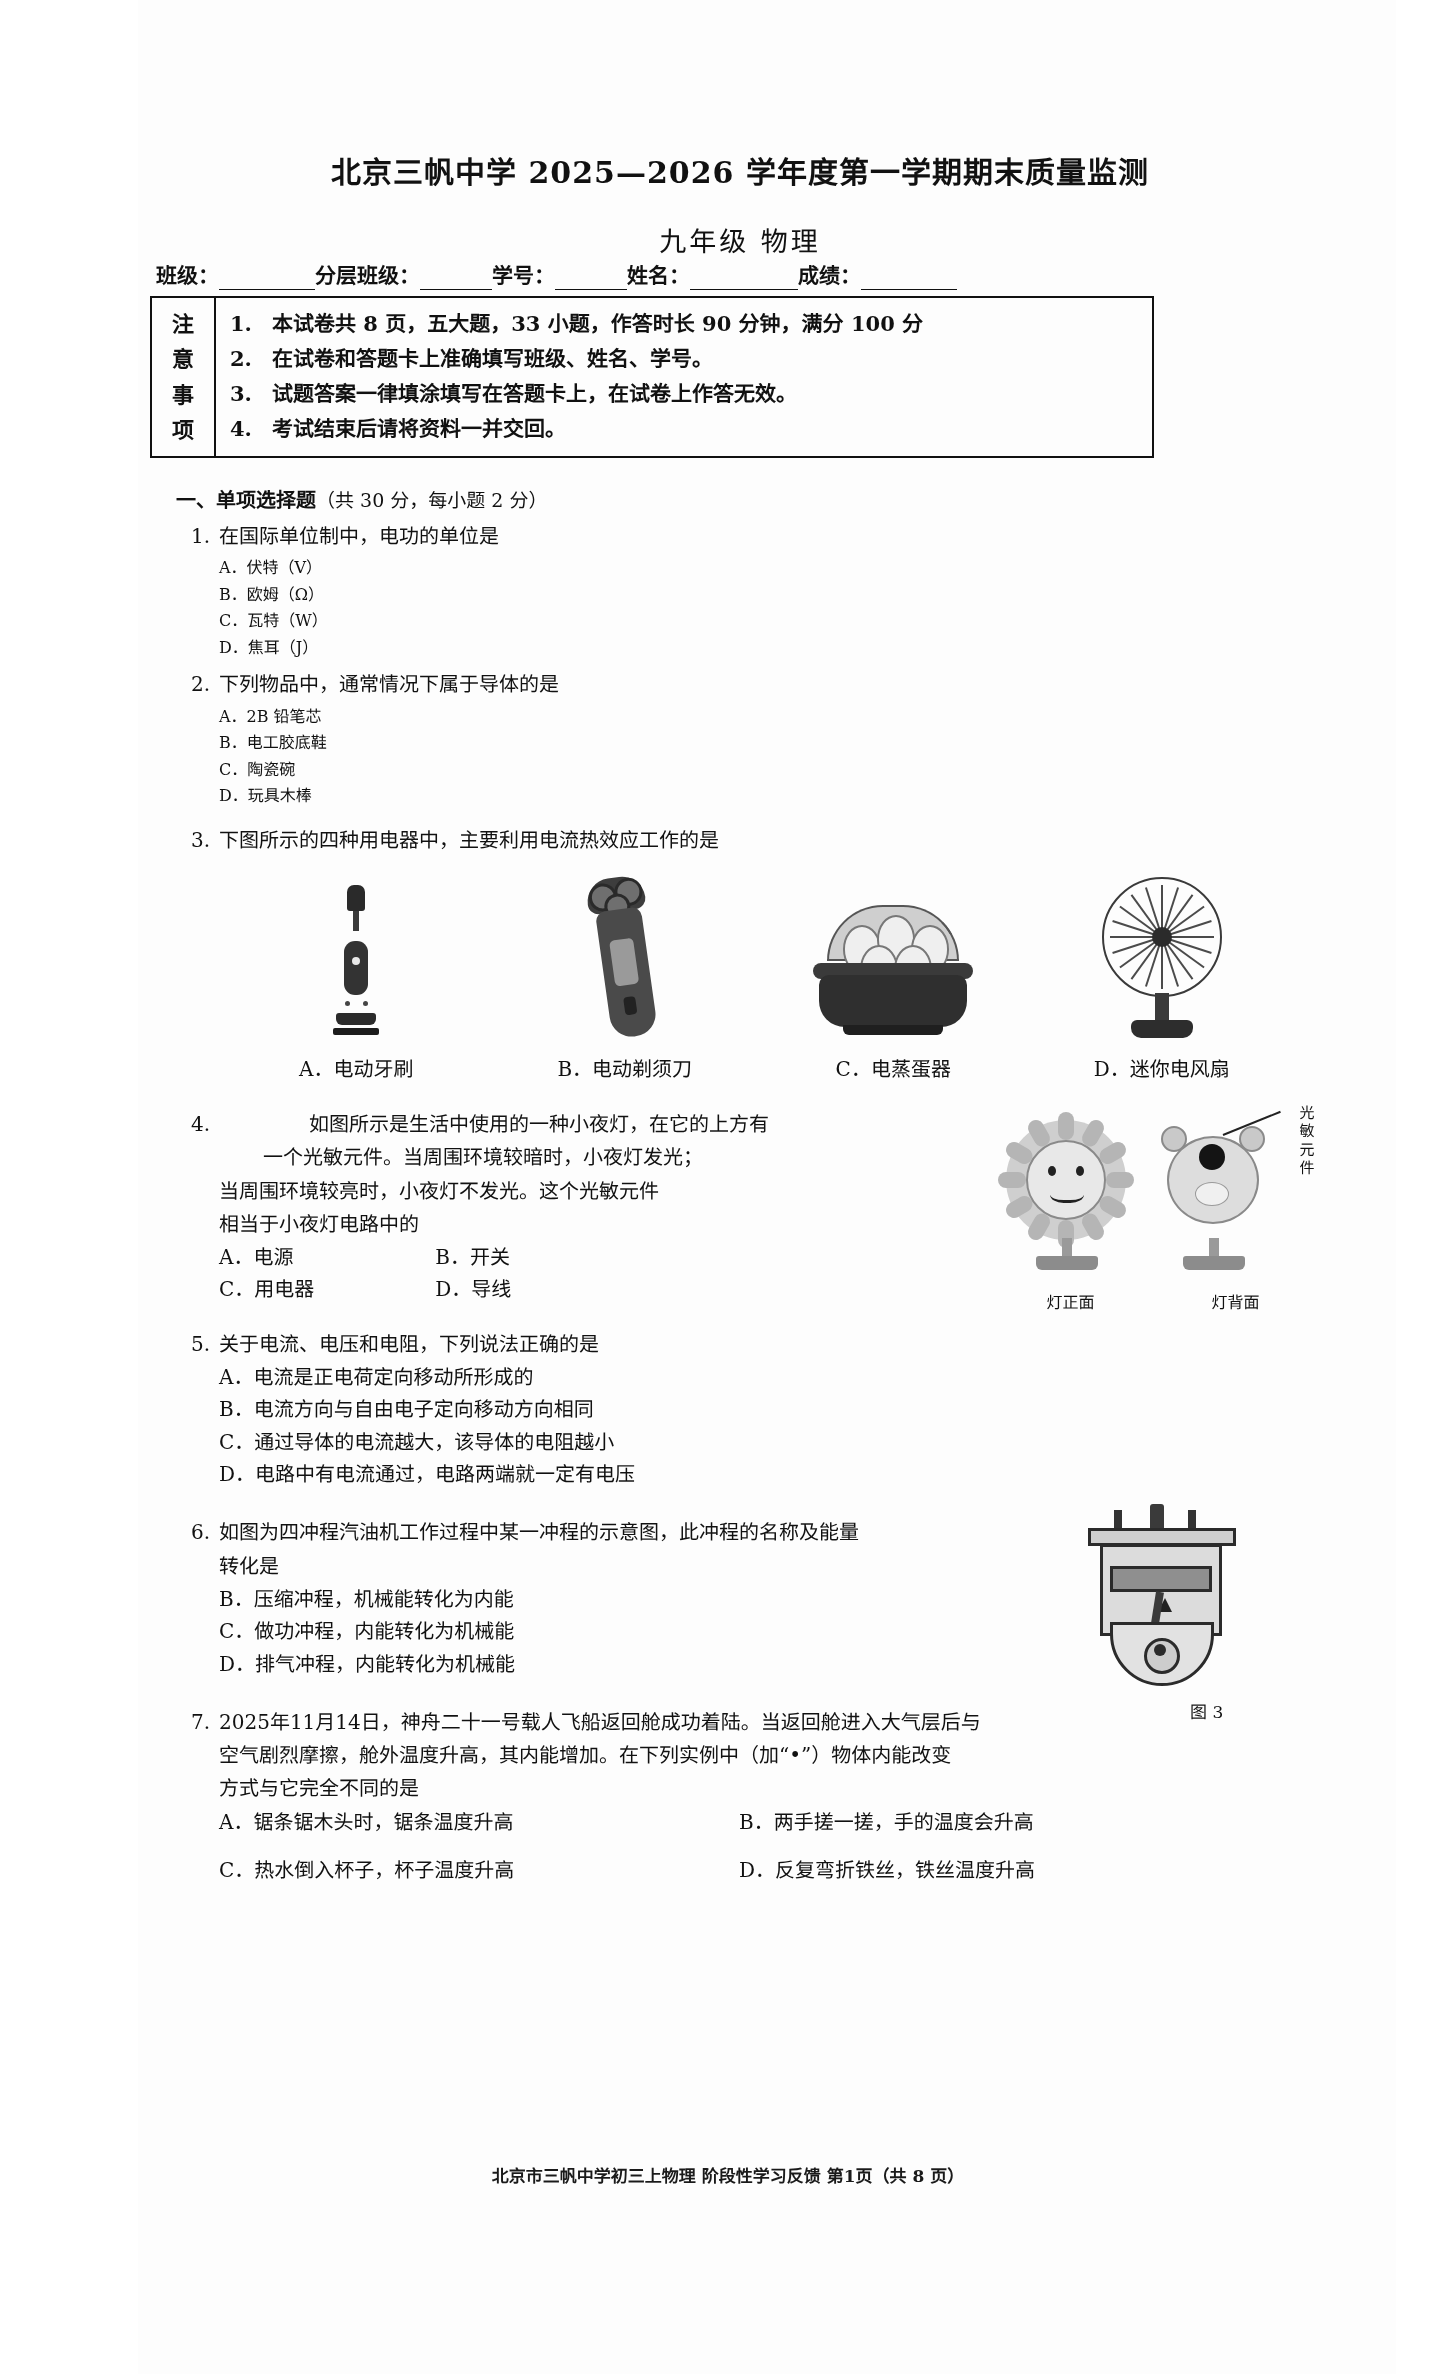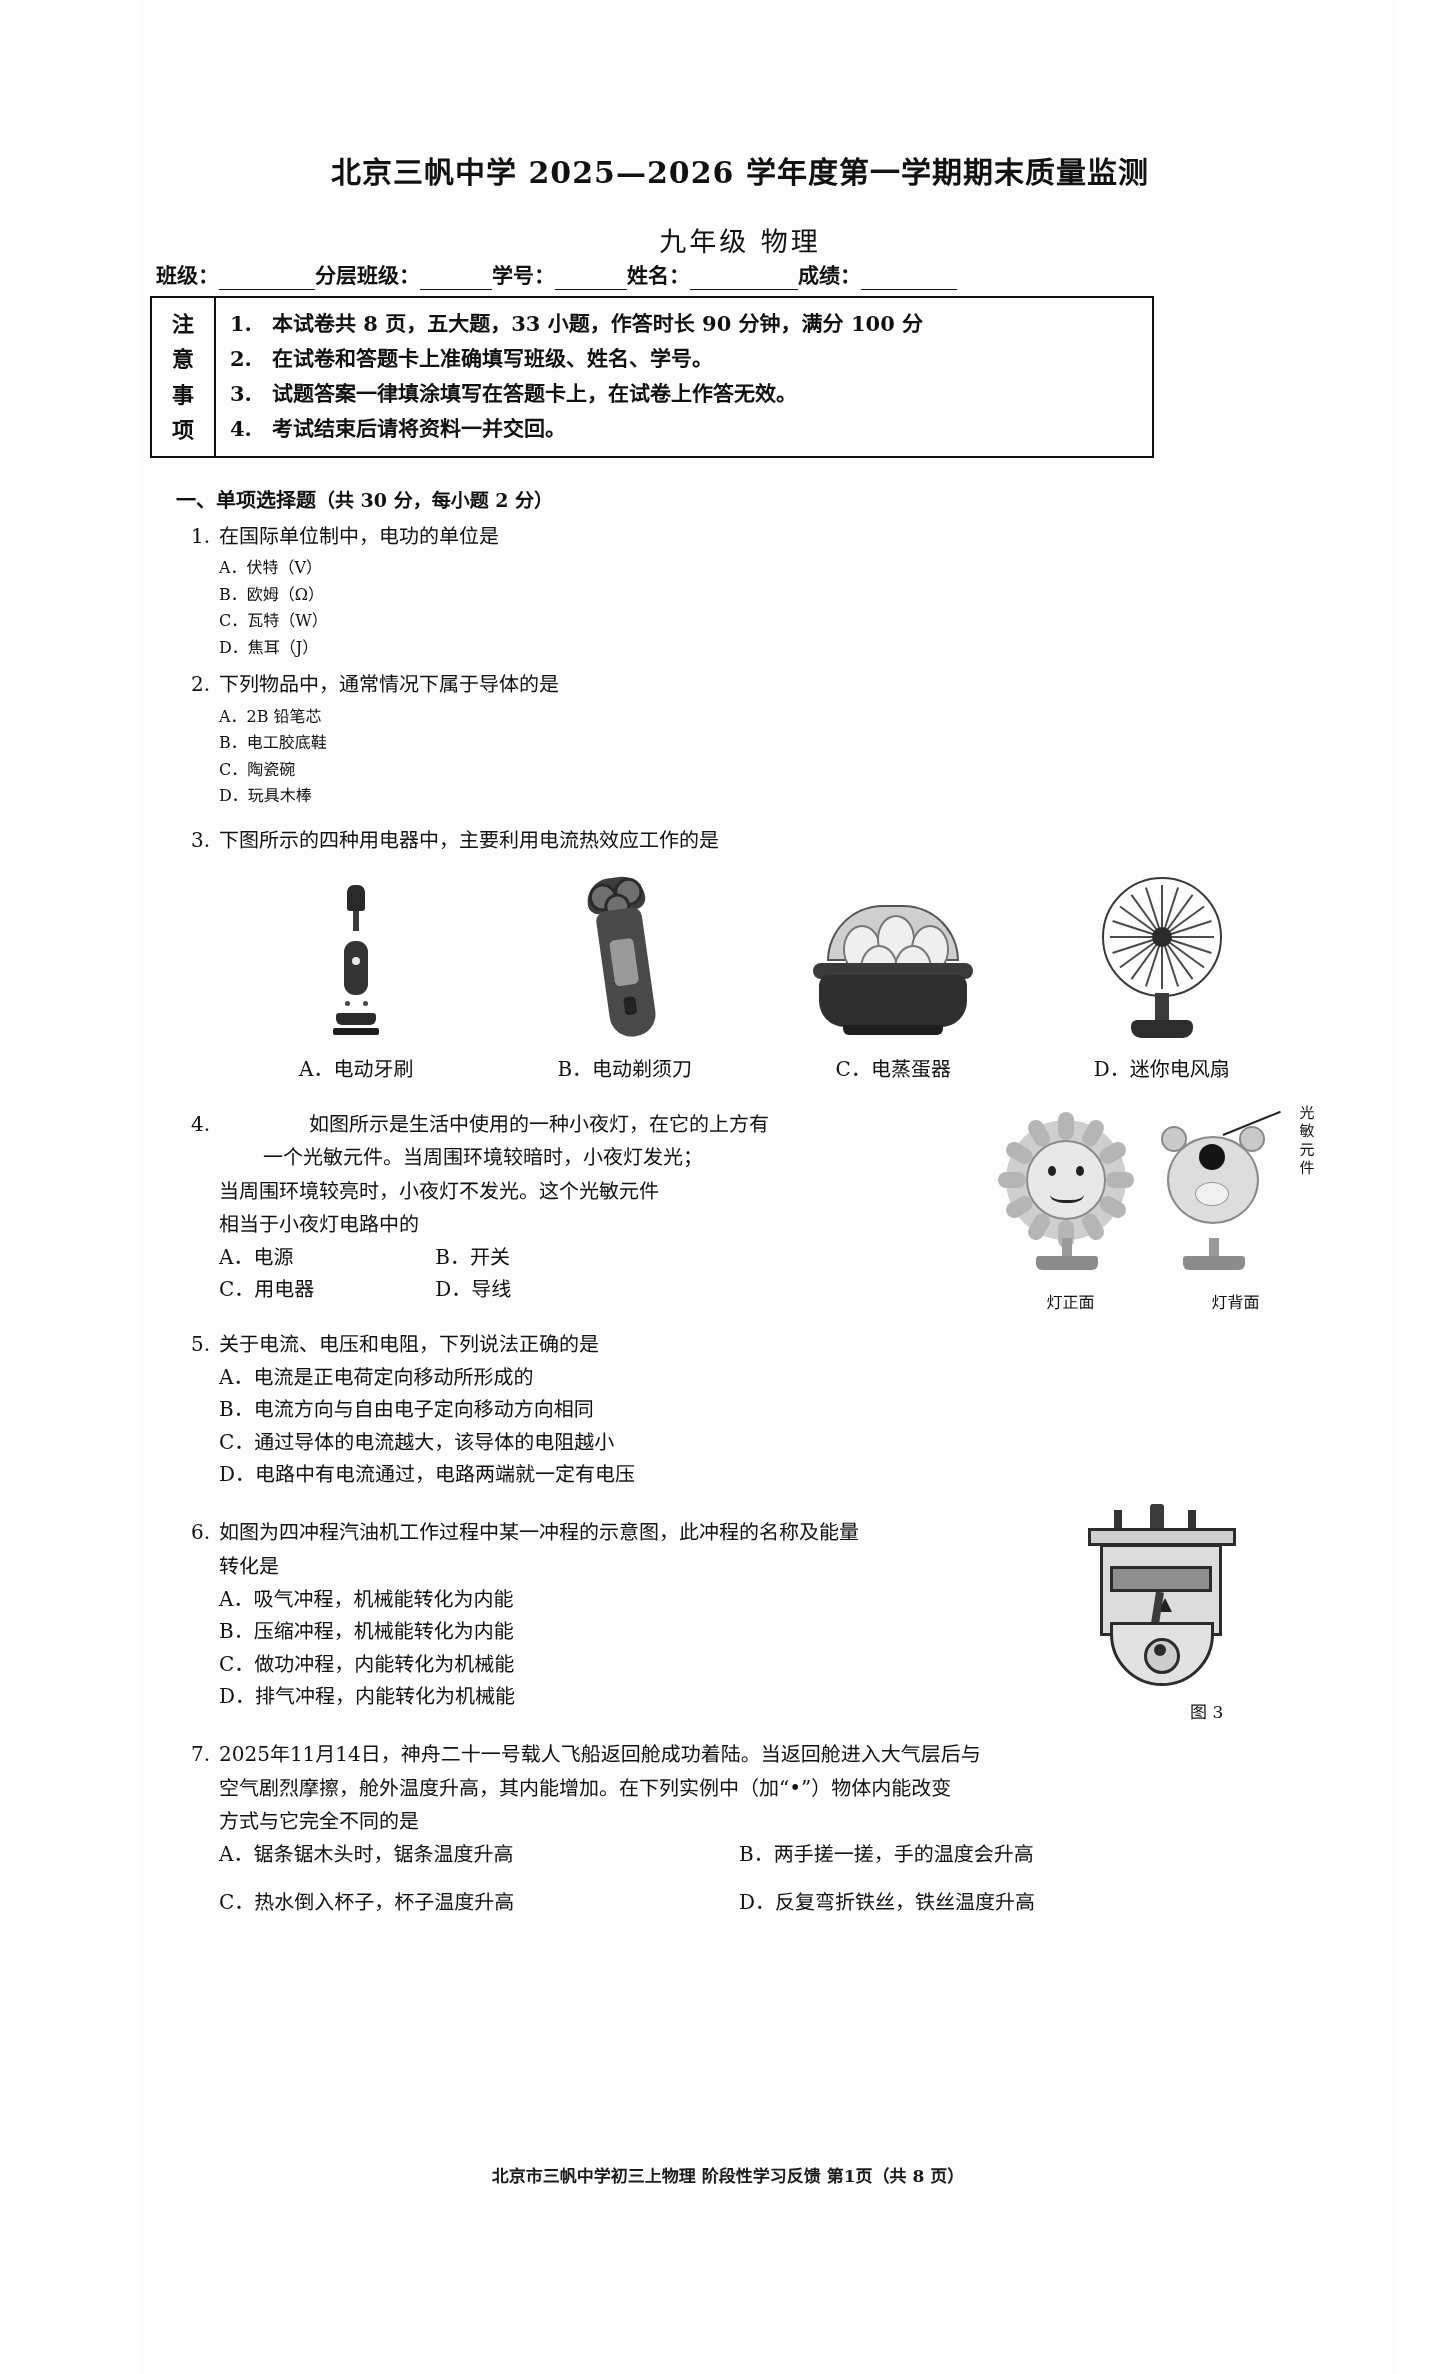--- a/index.html
+++ b/index.html
@@ -106,21 +106,21 @@
   }
   .notice-num { width: 42px; flex: 0 0 42px; }
   .notice-text { flex: 1; }
 
   .section-head {
     margin-top: 26px;
     font-size: 20px;
     font-weight: 700;
     padding-left: 26px;
   }
-  .section-head .paren { font-weight: 700; font-size: 19px; }
+  .section-head .paren { font-weight: 400; font-size: 19px; }
 
   .q {
     margin-top: 7px;
     padding-left: 26px;
     font-size: 20px;
     line-height: 1.66;
   }
   .q-line {
     display: flex;
     align-items: flex-start;
@@ -560,21 +560,20 @@
       </div>
 
       <div class="q-line">
         <span class="q-num">6.</span>
         <span class="q-body">
           <div style="max-width:640px;">如图为四冲程汽油机工作过程中某一冲程的示意图，此冲程的名称及能量</div>
           <div style="max-width:640px;">转化是</div>
         </span>
       </div>
       <div class="opts-stack">
-        <div>A．吸气冲程，机械能转化为内能</div>
         <div>B．压缩冲程，机械能转化为内能</div>
         <div>C．做功冲程，内能转化为机械能</div>
         <div>D．排气冲程，内能转化为机械能</div>
       </div>
     </div>
 
     <div class="q" style="margin-top:26px;">
       <div class="q-line">
         <span class="q-num">7.</span>
         <span class="q-body">

